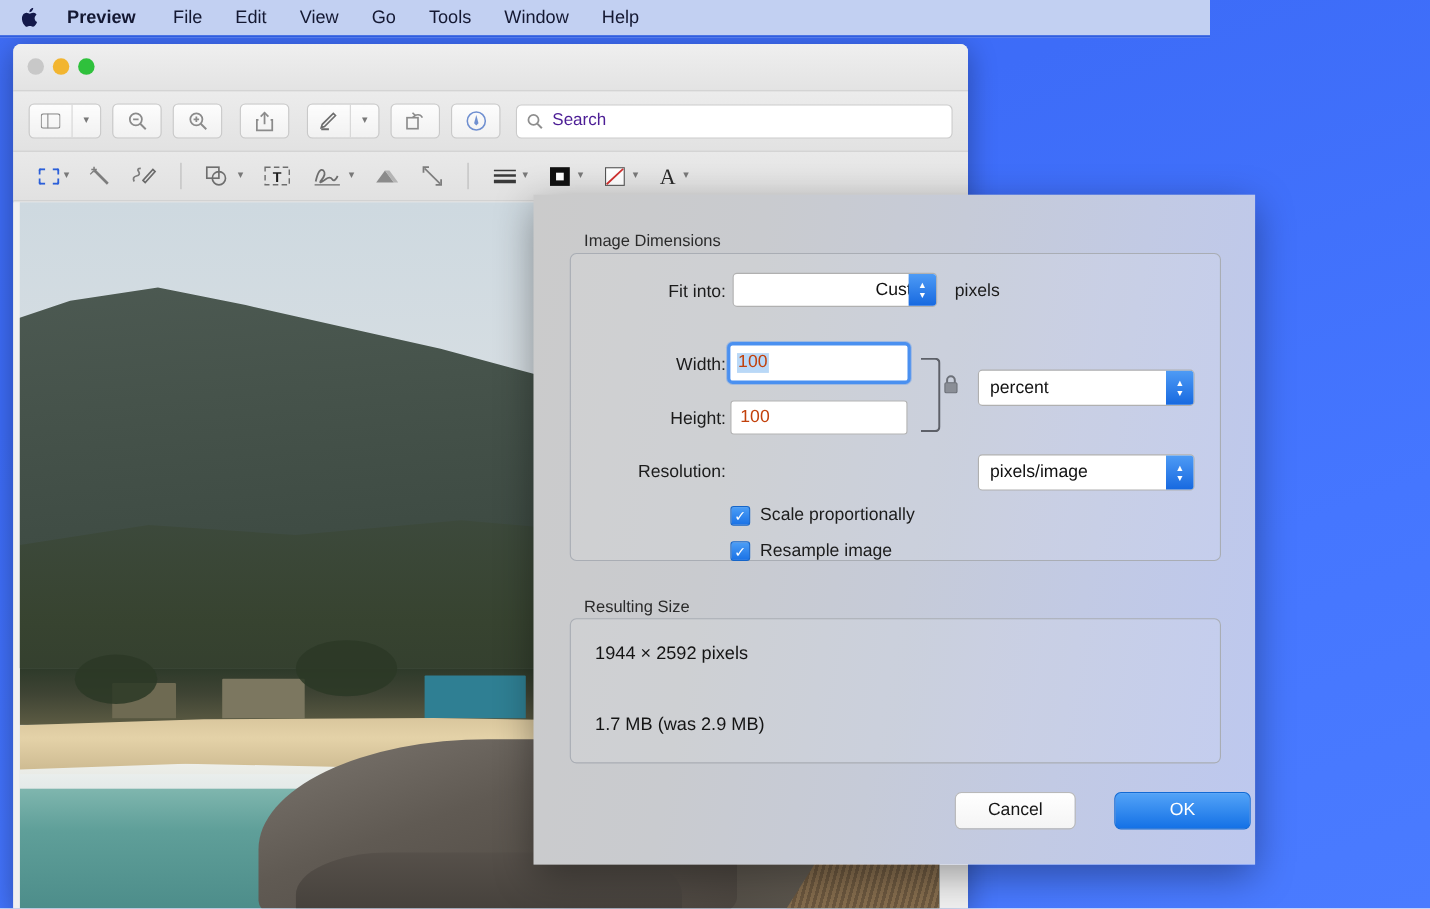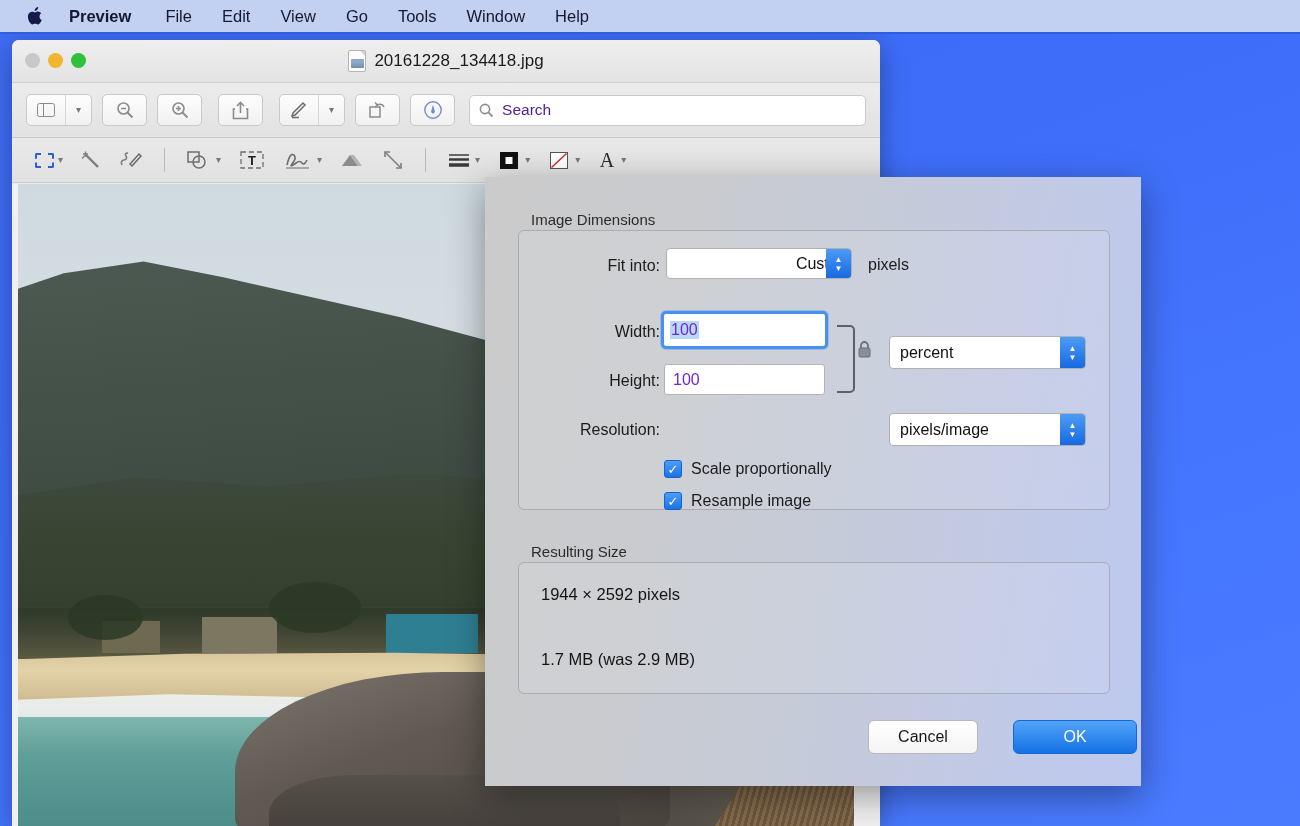--- a/index.html
+++ b/index.html
@@ -18,25 +18,25 @@
     position: relative;
     width: 1300px;
     height: 826px;
     background: linear-gradient(160deg, #3f6cf4 0%, #3d6cf8 30%, #4576ff 70%, #4a7bff 100%);
   }
 
   
   #menubar {
     position: absolute;
     left: 0; top: 0;
-    width: 1300px; height: 34px;
+    width: 1100px; height: 34px;
     background: #c2d0f2;
     display: flex;
     align-items: center;
-    padding-left: 26px;
+    padding-left: 18px;
     border-bottom: 2px solid #2f5de0;
     z-index: 50;
   }
   .apple-logo {
     width: 17px; height: 20px;
     margin-right: 22px;
     display: flex; align-items: center; justify-content: center;
     color: #14194a;
   }
   .menu-item {
@@ -331,21 +331,21 @@
   
   .tfield {
     position: absolute;
     background: #fff;
     border: 1px solid #b4b4b4;
     border-radius: 3px;
     display: flex;
     align-items: center;
     padding-left: 8px;
     font-size: 16px;
-    color: #6d28d9;
+    color: #c2410c;
   }
   .tfield.focused {
     border: 3px solid #4a90f0;
     box-shadow: 0 0 0 1px rgba(74,144,240,.35);
     border-radius: 5px;
     padding-left: 6px;
   }
   .sel-text {
     background: #b9d8f7;
     padding: 0 1px;
@@ -460,24 +460,20 @@
     <div class="menu-item">Help</div>
   </div>
 
   <div id="preview-window">
 
     <div id="titlebar">
       <div class="traffic">
         <div class="light close"></div>
         <div class="light min"></div>
         <div class="light max"></div>
-      </div>
-      <div class="title-wrap">
-        <div class="doc-icon"></div>
-        <div class="win-title">20161228_134418.jpg</div>
       </div>
     </div>
 
     <div id="toolbar">
       <div class="tb-group">
         <div>
           <svg width="18" height="14" viewBox="0 0 18 14">
               <rect x="0.5" y="0.5" width="17" height="13" rx="2" fill="none" stroke="#8b8b8b"></rect>
               <line x1="6.5" y1="0.5" x2="6.5" y2="13.5" stroke="#8b8b8b"></line>
             </svg>

